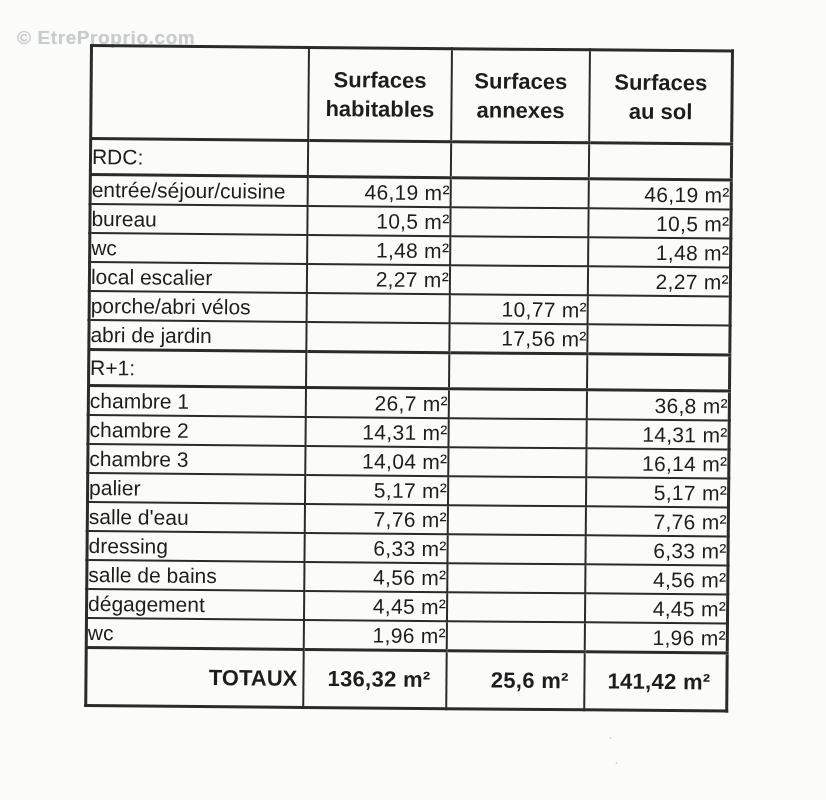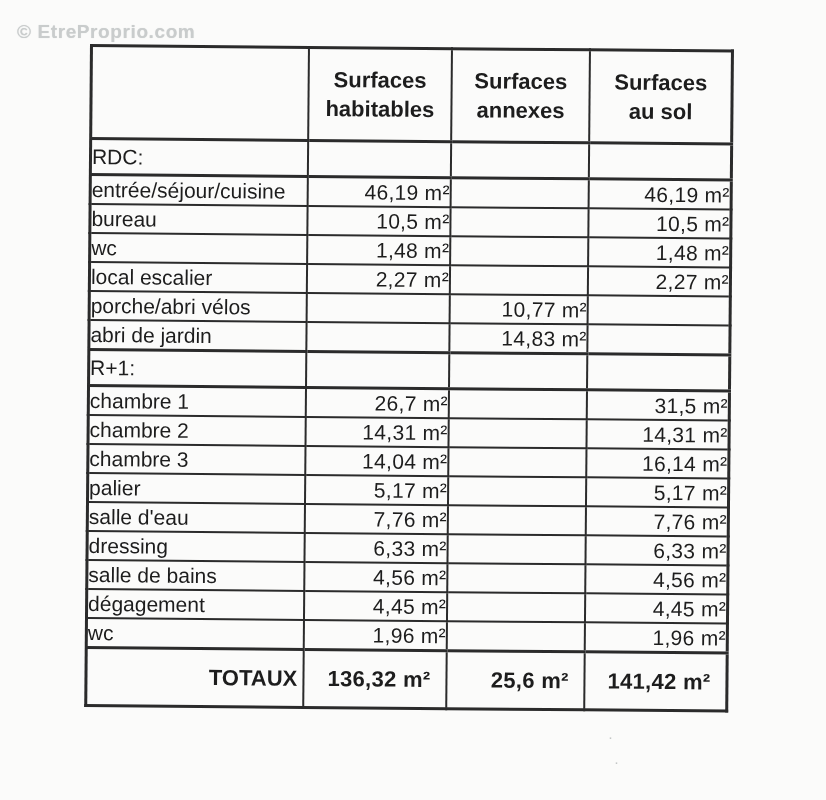--- a/index.html
+++ b/index.html
@@ -8,21 +8,21 @@
     width: 826px;
     height: 800px;
     background: #fbfbfa;
     font-family: "Liberation Sans", sans-serif;
     color: #1d1d1d;
     overflow: hidden;
   }
   .watermark {
     position: absolute;
     left: 17px;
-    top: 21px;
+    top: 27px;
     font-size: 19px;
     font-weight: bold;
     letter-spacing: 0.6px;
     color: #c9cccc;
     text-shadow: 0 0 1px #d8dbdb;
     user-select: none;
   }
   table.surfaces {
     position: absolute;
     left: 90px;
@@ -132,34 +132,34 @@
       </tr>
       <tr>
         <td class="lbl">porche/abri vélos</td>
         <td class="val"></td>
         <td class="val">10,77 m²</td>
         <td class="val"></td>
       </tr>
       <tr>
         <td class="lbl">abri de jardin</td>
         <td class="val"></td>
-        <td class="val">14,83 m²</td>
+        <td class="val">17,56 m²</td>
         <td class="val"></td>
       </tr>
       <tr class="section">
         <td class="lbl">R+1:</td>
         <td class="val"></td>
         <td class="val"></td>
         <td class="val"></td>
       </tr>
       <tr>
         <td class="lbl">chambre 1</td>
         <td class="val">26,7 m²</td>
         <td class="val"></td>
-        <td class="val">31,5 m²</td>
+        <td class="val">36,8 m²</td>
       </tr>
       <tr>
         <td class="lbl">chambre 2</td>
         <td class="val">14,31 m²</td>
         <td class="val"></td>
         <td class="val">14,31 m²</td>
       </tr>
       <tr>
         <td class="lbl">chambre 3</td>
         <td class="val">14,04 m²</td>

